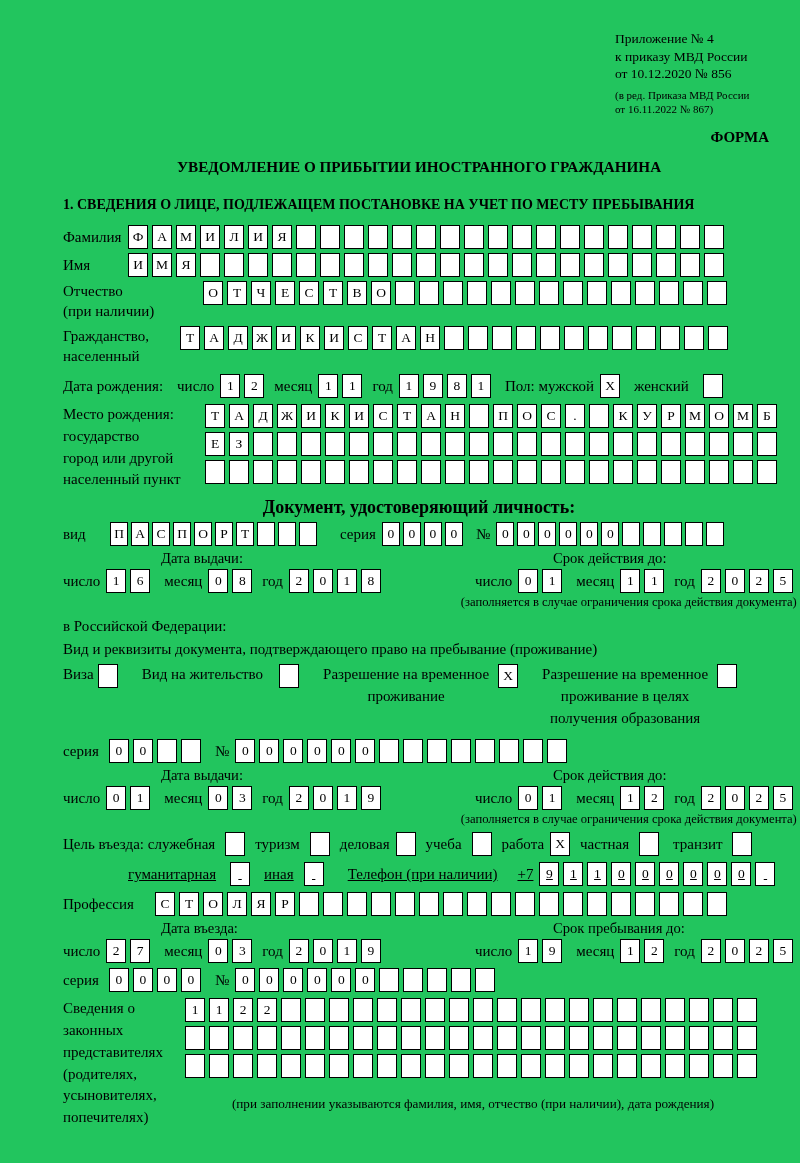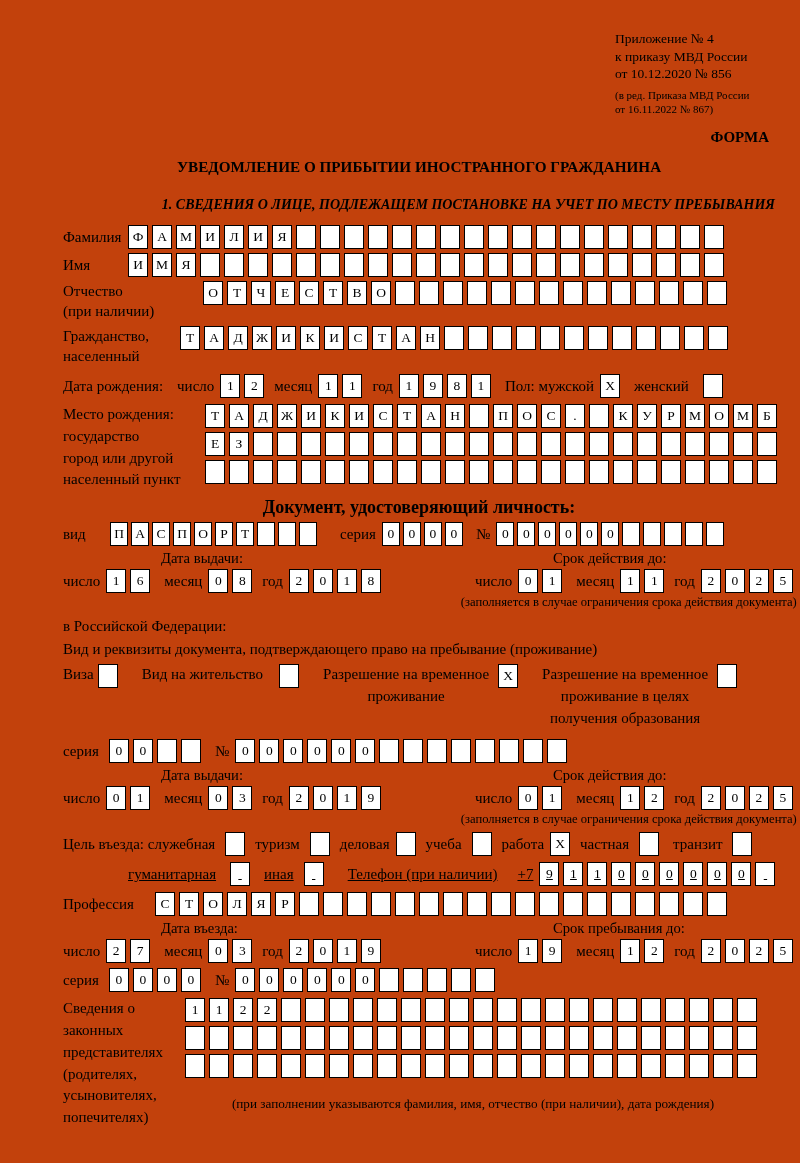--- a/index.html
+++ b/index.html
@@ -1,28 +1,28 @@
 <!DOCTYPE html>
 <html><head>
 <meta charset="utf-8">
 <style>
   html,body{margin:0;padding:0;background:#fff;}
   .page{
     width:800px;height:1163px;box-sizing:border-box;
     padding:30px 25px 8px 63px;
     font-family:"Liberation Serif","DejaVu Serif",serif;
-    color:#000;font-size:15px;position:relative;overflow:hidden;background:#c2410c;
+    color:#000;font-size:15px;position:relative;overflow:hidden;background:#22c55e;
   }
   .appendix{margin-left:552px;font-size:13.5px;line-height:1.3;}
   .appendix .small{font-size:11px;}
   .appendix .gap{height:5px;}
   .forma{font-weight:bold;text-align:right;padding-right:6px;margin-top:13px;font-size:15px;}
   .title{text-align:center;font-weight:bold;font-size:15.2px;line-height:1.5;margin-top:10px;}
   .uline{display:inline-block;width:52px;height:2px;background:#3a3a3a;margin-left:8px;vertical-align:2px;}
-  .sec{font-weight:bold;font-size:14px;text-align:right;margin-top:18px;margin-bottom:12px;white-space:nowrap;font-style:italic;}
+  .sec{font-weight:bold;font-size:14px;text-align:left;margin-top:18px;margin-bottom:12px;white-space:nowrap;}
   .frow{display:flex;align-items:center;margin-bottom:4px;}
   .frow.top{align-items:flex-start;}
   .lbl{flex:none;line-height:1.35;}
   .cells{display:inline-flex;flex:none;}
   .cell{display:inline-flex;align-items:center;justify-content:center;
     width:20px;height:24px;border:1.6px solid #000;margin-right:4px;
     box-sizing:border-box;font-size:13.5px;flex:none;background:#fff;}
   .sm .cell{width:18px;margin-right:3px;}
   .g6{width:6px;flex:none;} .g10{width:10px;flex:none;} .g14{width:14px;flex:none;} .g20{width:20px;flex:none;}
   .center-b{font-weight:bold;text-align:center;font-size:18px;margin:6px 0 4px 0;}

